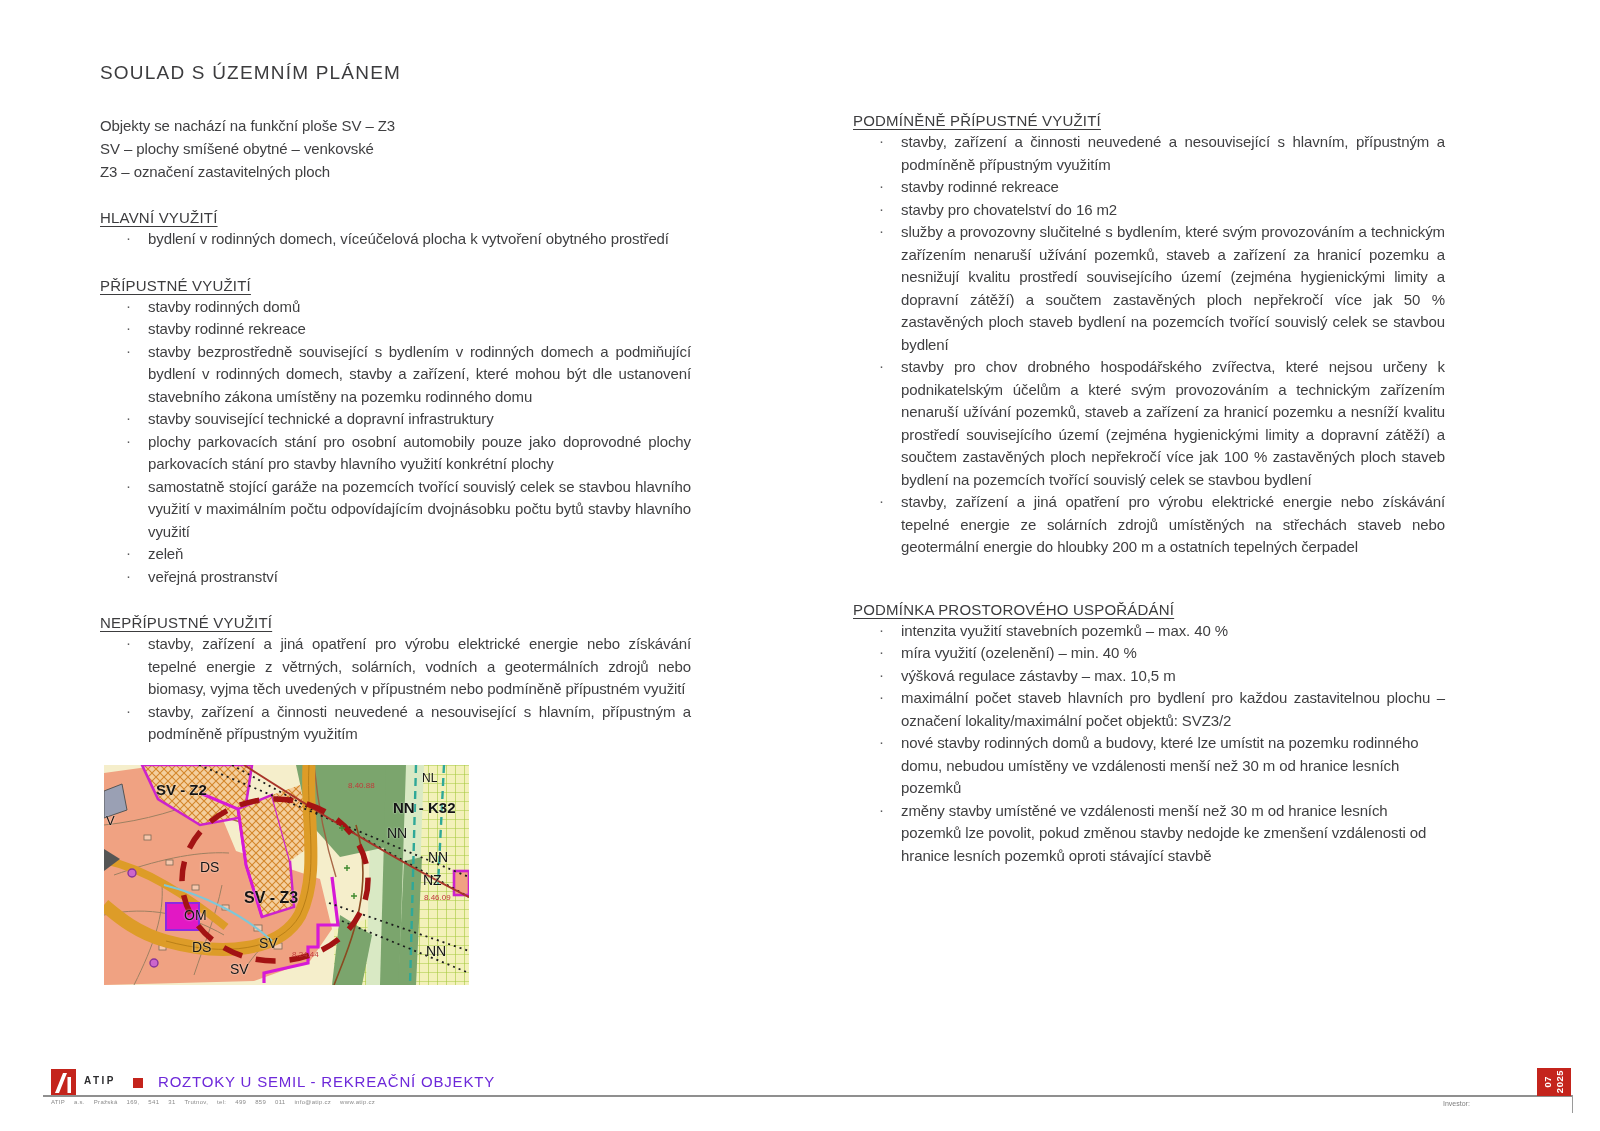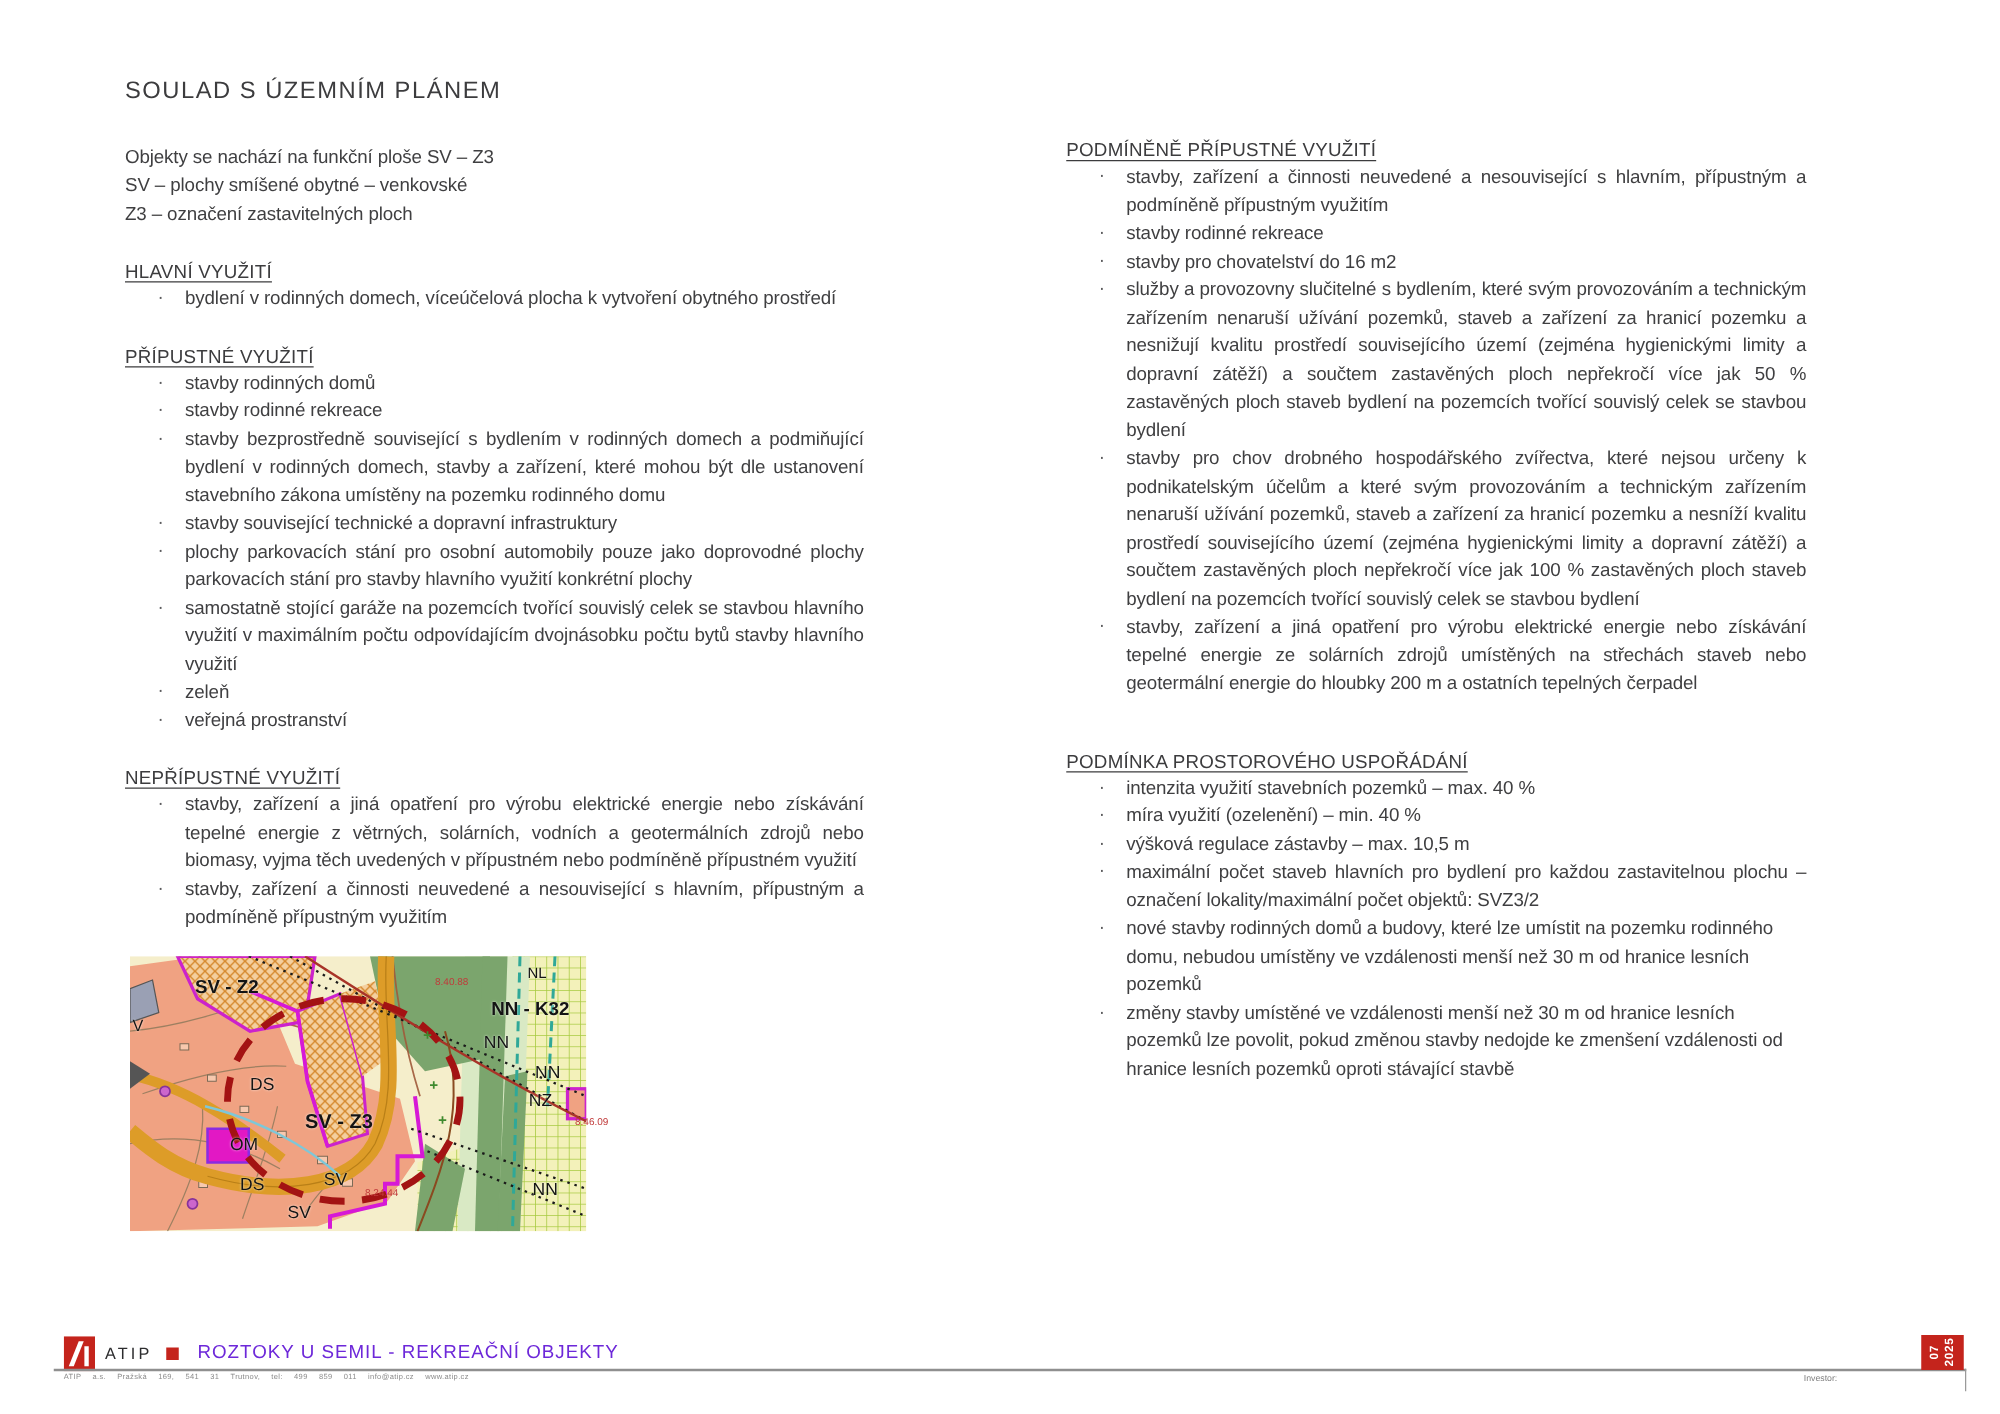--- a/index.html
+++ b/index.html
@@ -28,21 +28,21 @@
   
   .map-wrap { position:relative; width:365px; height:220px; margin:19px 0 0 4px; }
   .map-wrap svg { position:absolute; left:0; top:0; }
   .map-label { position:absolute; color:#141414; font-weight:700; white-space:nowrap;
                text-shadow:0 0 2px rgba(255,255,255,.8); }
   .ml-plain { font-weight:400; }
   .ml-code { font-weight:400; color:#c03a3a; font-size:8px; text-shadow:none; }
 
   
   .f-logo { position:absolute; left:51px; top:1069px; width:25px; height:28px; }
-  .f-brand { position:absolute; left:84px; top:1075px; font-size:13px; font-weight:400;
+  .f-brand { position:absolute; left:84px; top:1075px; font-size:10px; font-weight:700;
              letter-spacing:2.5px; color:#2c2c2e; }
   .f-bullet { position:absolute; left:133px; top:1078px; width:10px; height:10px; }
   .f-proj { position:absolute; left:158px; top:1073px; font-size:15px; letter-spacing:0.8px; color:#6d28d9; }
   .f-line { position:absolute; left:43px; top:1095px; width:1530px; height:2px; background:#8f8f8f; }
   .f-address { position:absolute; left:51px; top:1099px; font-size:6px; letter-spacing:0.3px;
                word-spacing:7px; color:#8a8a8a; }
   .f-investor { position:absolute; left:1443px; top:1100px; font-size:7px; color:#7d7d7d; }
   .f-tab { position:absolute; left:1537px; top:1068px; width:34px; height:28px;
            display:flex; flex-direction:row; justify-content:center; align-items:center; gap:2px; }
   .f-tab span { writing-mode:vertical-rl; transform:rotate(180deg); color:#ffffff;
@@ -181,21 +181,21 @@
       <span class="map-label" style="left:52px;  top:16px;  font-size:15px;">SV - Z2</span>
       <span class="map-label ml-plain" style="left:318px; top:6px;  font-size:12px;">NL</span>
       <span class="map-label" style="left:268px; top:34px;  font-size:15px;padding-left:21px;">NN - K32</span>
       <span class="map-label ml-plain" style="left:283px; top:60px; font-size:14px;">NN</span>
       <span class="map-label ml-code" style="left:244px; top:16px;">8.40.88</span>
       <span class="map-label ml-plain" style="left:2px; top:48px; font-size:13px;">V</span>
       <span class="map-label ml-plain" style="left:96px; top:94px; font-size:14px;">DS</span>
       <span class="map-label" style="left:140px; top:124px; font-size:16px;">SV - Z3</span>
       <span class="map-label ml-plain" style="left:324px; top:84px; font-size:14px;">NN</span>
       <span class="map-label ml-plain" style="left:319px; top:107px; font-size:14px;">NZ</span>
-      <span class="map-label ml-code" style="left:320px; top:128px;margin-left:36px;">8.46.09</span>
+      <span class="map-label ml-code" style="left:320px; top:128px;">8.46.09</span>
       <span class="map-label ml-plain" style="left:80px; top:142px; font-size:14px;">OM</span>
       <span class="map-label ml-plain" style="left:88px; top:174px; font-size:14px;">DS</span>
       <span class="map-label ml-plain" style="left:155px; top:170px; font-size:14px;">SV</span>
       <span class="map-label ml-code" style="left:188px; top:185px;">8.24.44</span>
       <span class="map-label ml-plain" style="left:126px; top:196px; font-size:14px;">SV</span>
       <span class="map-label ml-plain" style="left:322px; top:178px; font-size:14px;">NN</span>
     </div>
   </div>
 
   <div class="col-right">

